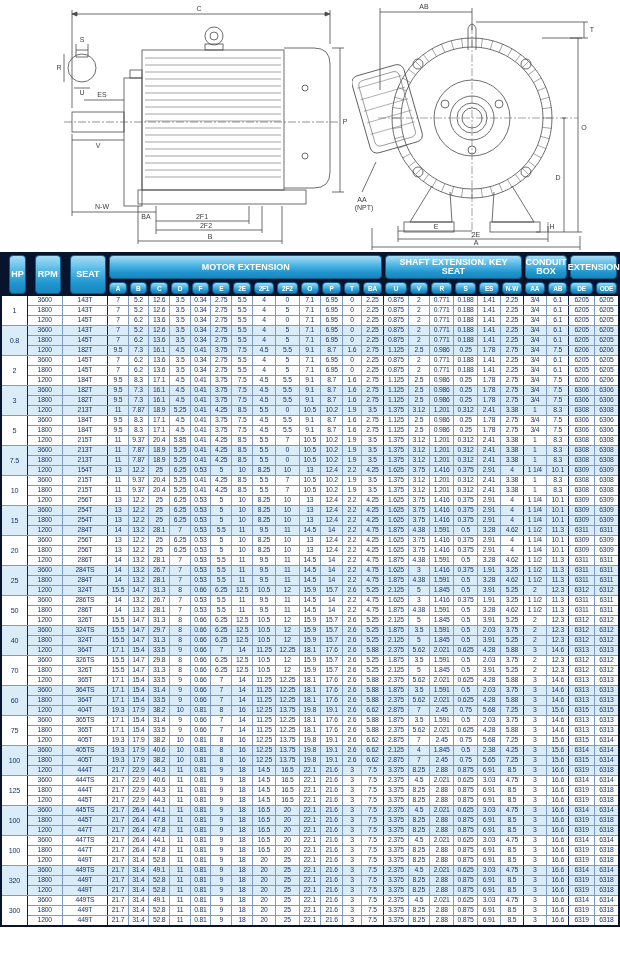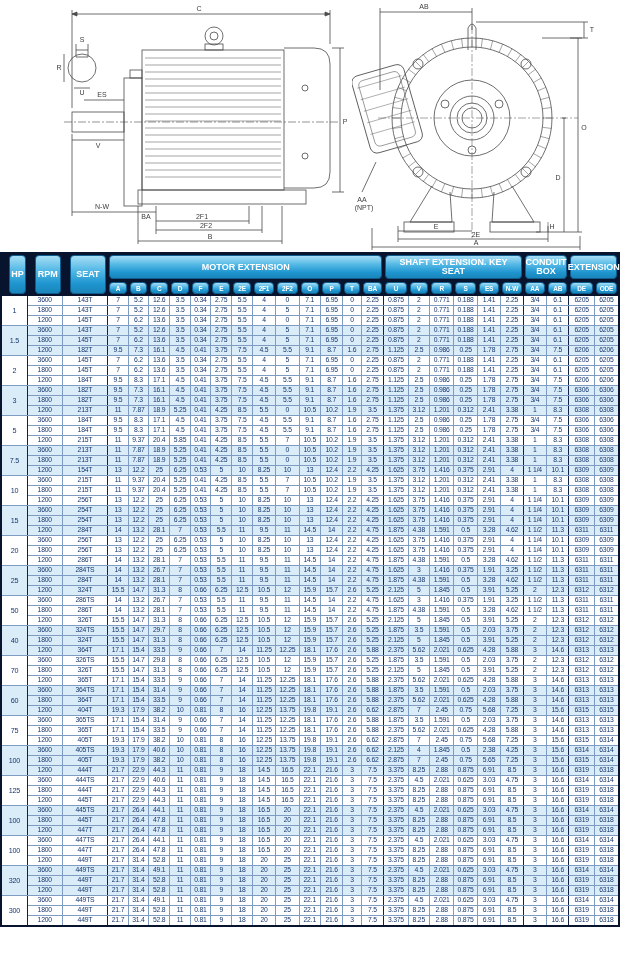--- a/index.html
+++ b/index.html
@@ -458,21 +458,21 @@
           <td>0.771</td>
           <td>0.188</td>
           <td>1.41</td>
           <td class="strong-r">2.25</td>
           <td>3/4</td>
           <td class="strong-r">6.1</td>
           <td>6205</td>
           <td>6205</td>
         </tr>
         <tr class="shaded group-start">
-          <td rowspan="3" class="hp-cell">1.5</td>
+          <td rowspan="3" class="hp-cell">0.8</td>
           <td>3600</td>
           <td class="strong-r">143T</td>
           <td>7</td>
           <td>5.2</td>
           <td>12.6</td>
           <td>3.5</td>
           <td>0.34</td>
           <td>2.75</td>
           <td>5.5</td>
           <td>4</td>

